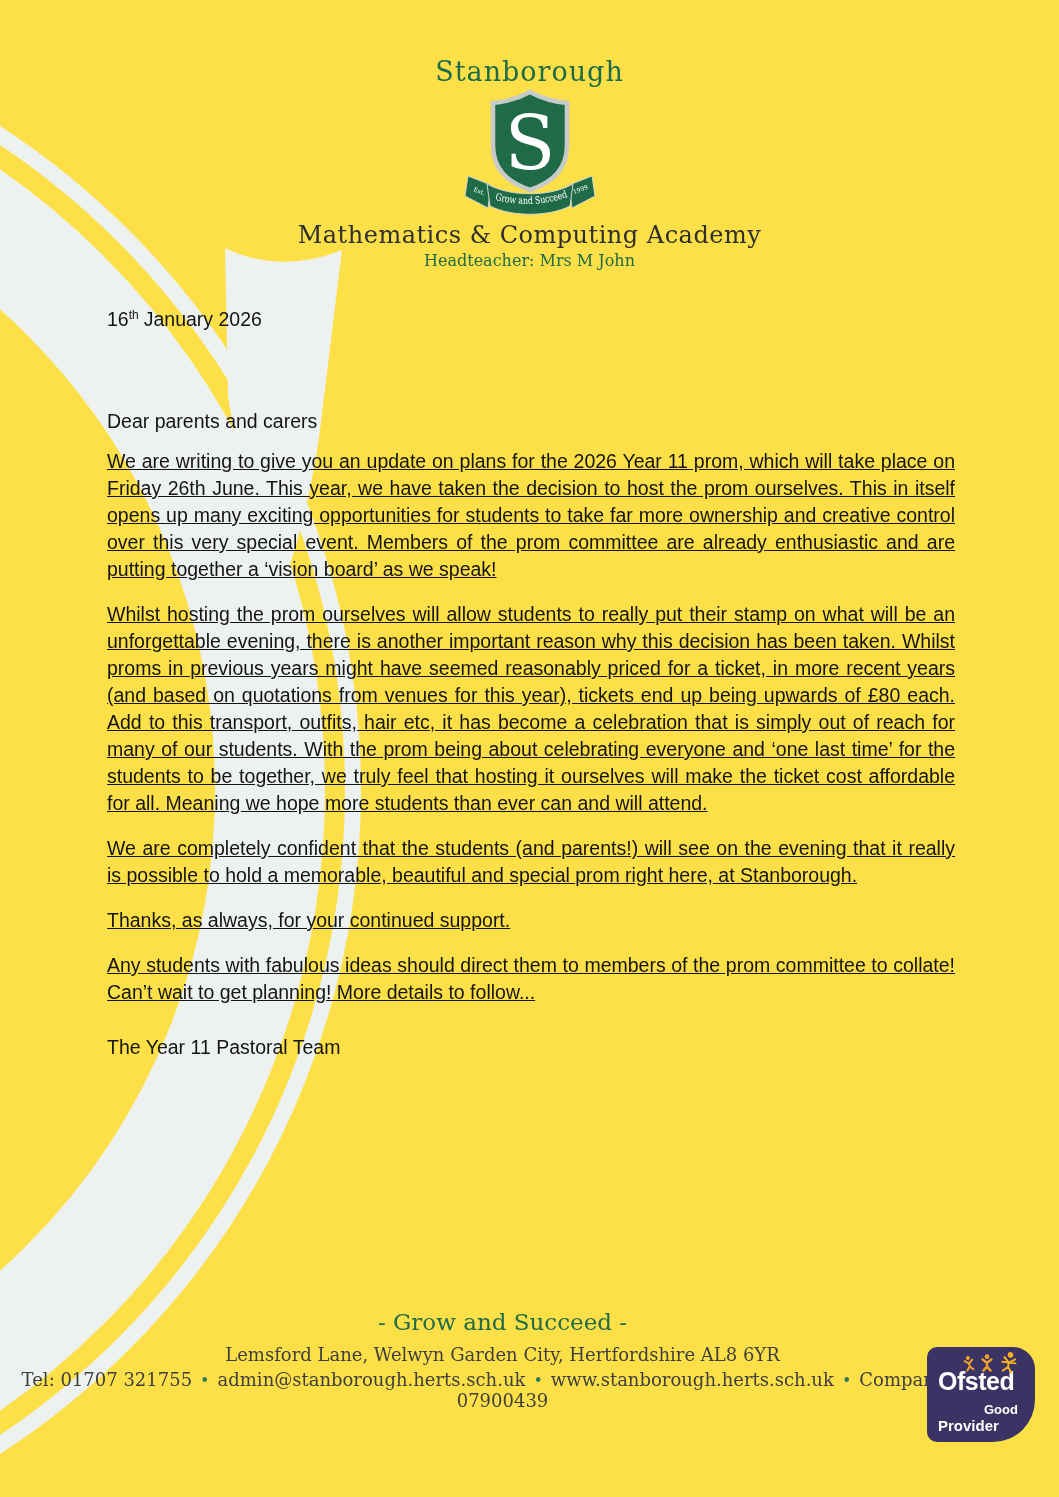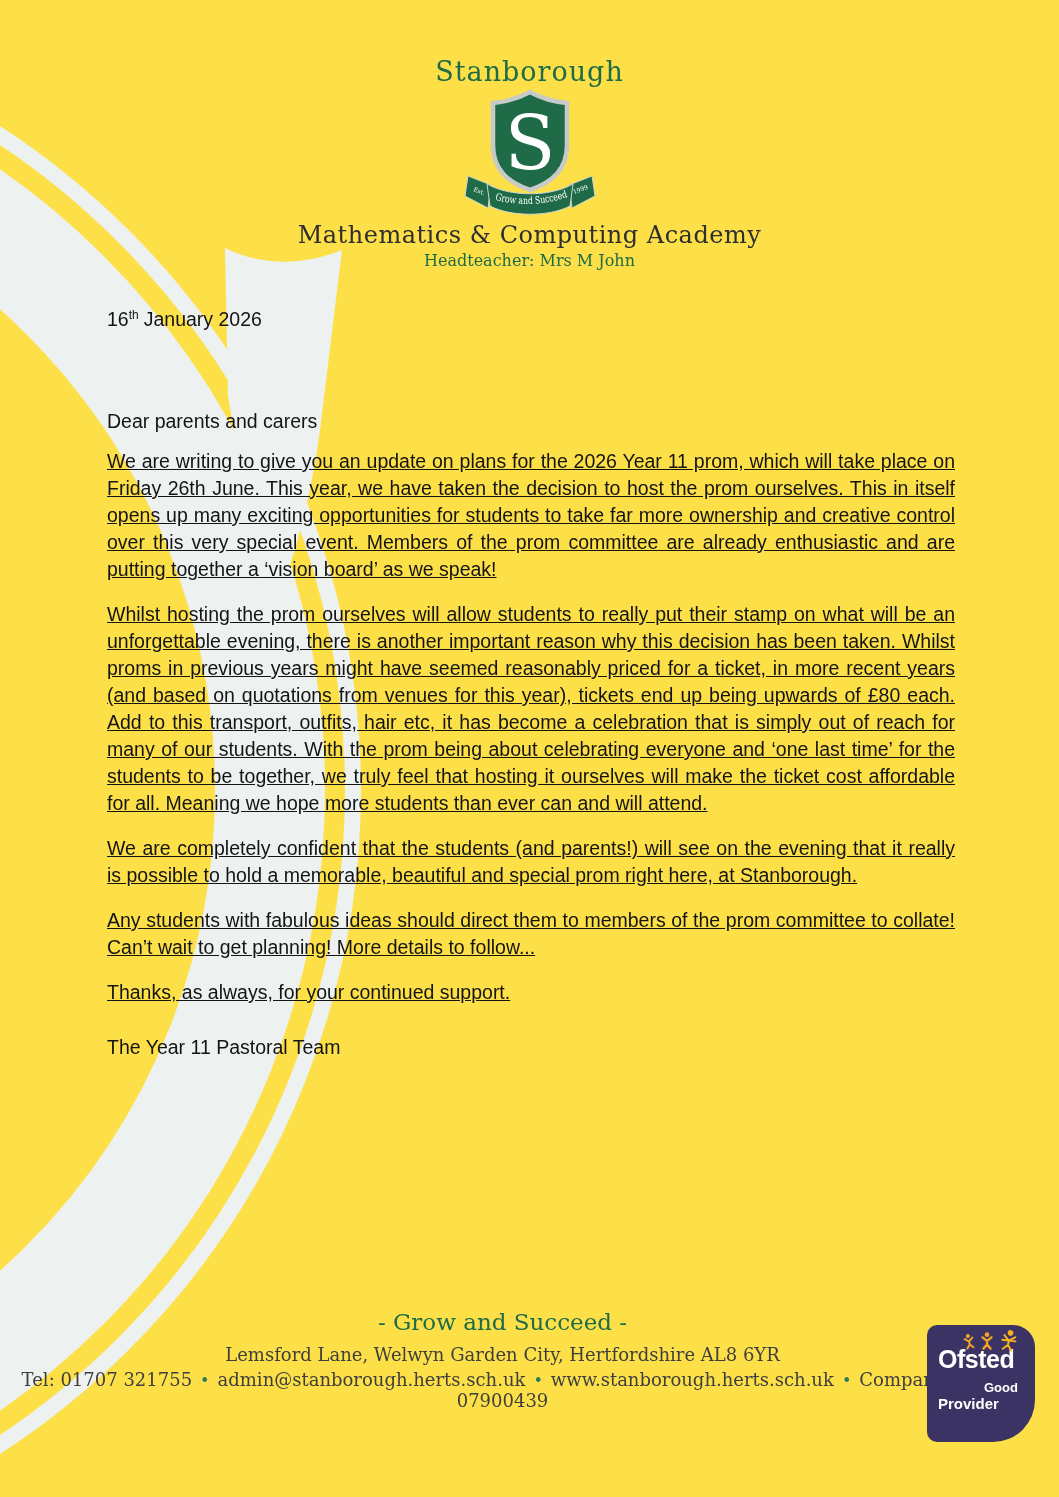--- a/index.html
+++ b/index.html
@@ -51,21 +51,21 @@
     font-size:18px;color:#3e3e3e;margin-bottom:4px;
   }
   .contact{
     font-family:"DejaVu Serif",serif;
     font-size:18px;color:#3e3e3e;margin-bottom:86px;
   }
   .contact .sep{color:#2e7d52;margin:0 8px;font-size:16px;}
   
   .ofsted{
     position:absolute;right:24px;bottom:55px;
-    width:108px;height:117px;
+    width:108px;height:95px;
     background:#3b3363;
     border-radius:10px 22px 42px 10px;
     color:#ffffff;
     box-sizing:border-box;
     padding:0 0 0 11px;
   }
   .ofsted-figures{position:absolute;top:5px;left:32px;width:66px;height:22px;}
   .ofsted-brand{
     font-size:25px;font-weight:bold;letter-spacing:-0.5px;
     margin-top:21px;line-height:26px;
@@ -114,22 +114,22 @@
 
   <div class="letter">
     <p class="date-line"><span>16</span><sup>th</sup><span class="date-rest">January 2026</span></p>
 
     <p class="salutation">Dear parents and carers</p>
 
     <div class="paragraphs">
         <p>We are writing to give you an update on plans for the 2026 Year 11 prom, which will take place on Friday 26th June. This year, we have taken the decision to host the prom ourselves. This in itself opens up many exciting opportunities for students to take far more ownership and creative control over this very special event. Members of the prom committee are already enthusiastic and are putting together a ‘vision board’ as we speak!</p>
         <p>Whilst hosting the prom ourselves will allow students to really put their stamp on what will be an unforgettable evening, there is another important reason why this decision has been taken. Whilst proms in previous years might have seemed reasonably priced for a ticket, in more recent years (and based on quotations from venues for this year), tickets end up being upwards of £80 each. Add to this transport, outfits, hair etc, it has become a celebration that is simply out of reach for many of our students. With the prom being about celebrating everyone and ‘one last time’ for the students to be together, we truly feel that hosting it ourselves will make the ticket cost affordable for all. Meaning we hope more students than ever can and will attend.</p>
         <p>We are completely confident that the students (and parents!) will see on the evening that it really is possible to hold a memorable, beautiful and special prom right here, at Stanborough.</p>
+        <p>Thanks, as always, for your continued support.</p>
         <p>Any students with fabulous ideas should direct them to members of the prom committee to collate! Can’t wait to get planning! More details to follow...</p>
-        <p>Thanks, as always, for your continued support.</p>
       </div>
 
     <p class="signoff">The Year 11 Pastoral Team</p>
   </div>
 
   <div class="footer">
     <div class="footer-center">
       <div class="motto">- Grow and Succeed -</div>
       <div class="address">Lemsford Lane, Welwyn Garden City, Hertfordshire AL8 6YR</div>
       <div class="contact"><span>Tel: 01707 321755</span><span class="sep">•</span><span>admin@stanborough.herts.sch.uk</span><span class="sep">•</span><span>www.stanborough.herts.sch.uk</span><span class="sep">•</span><span>Company No: 07900439</span></div>

